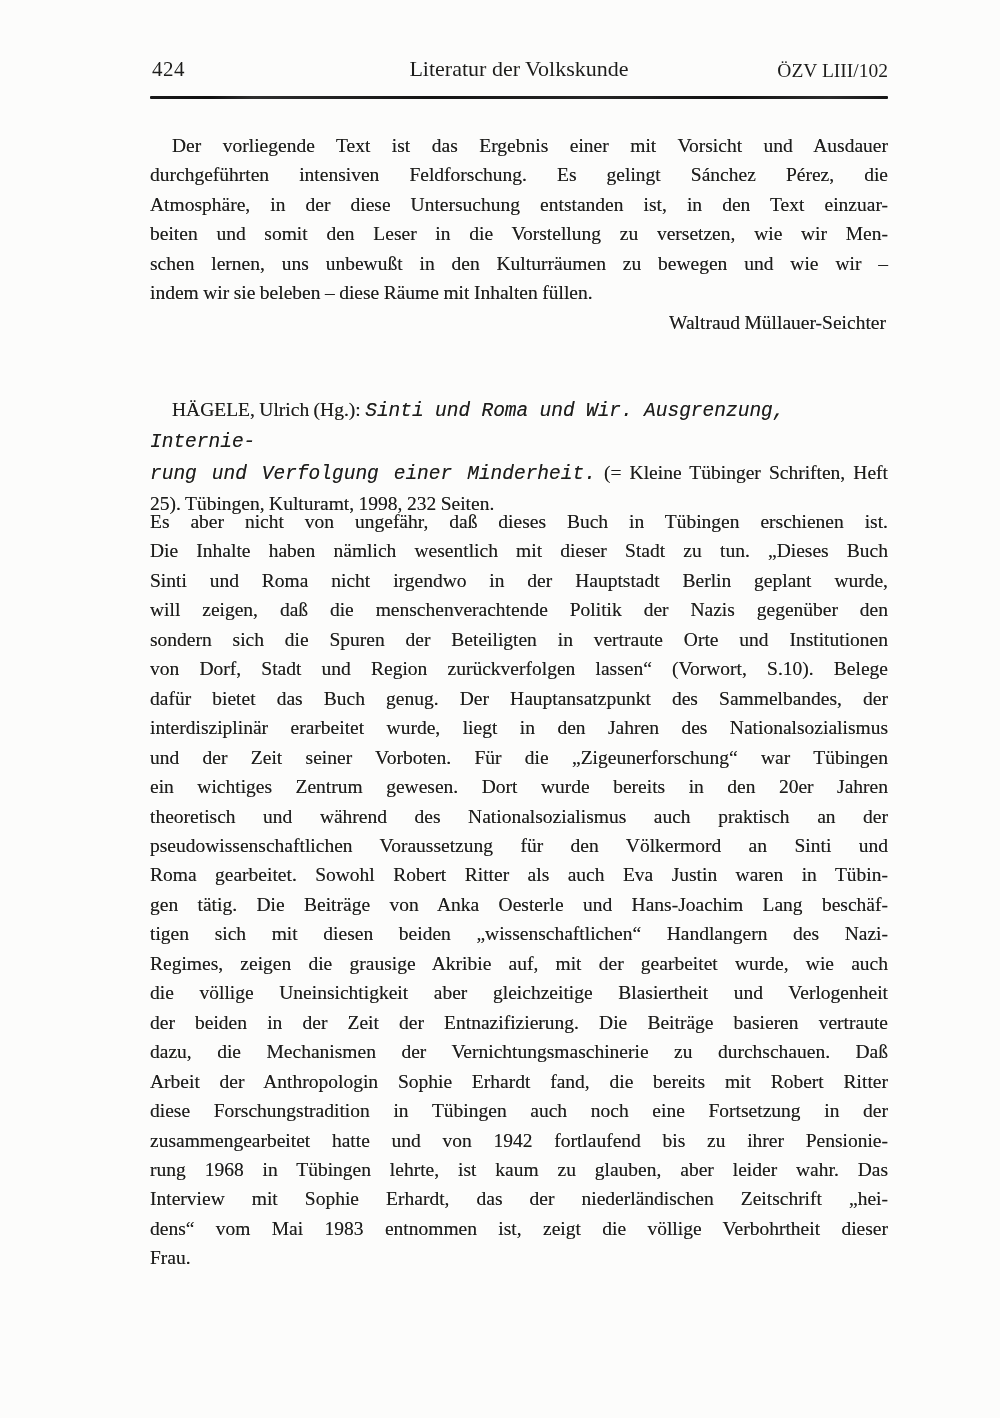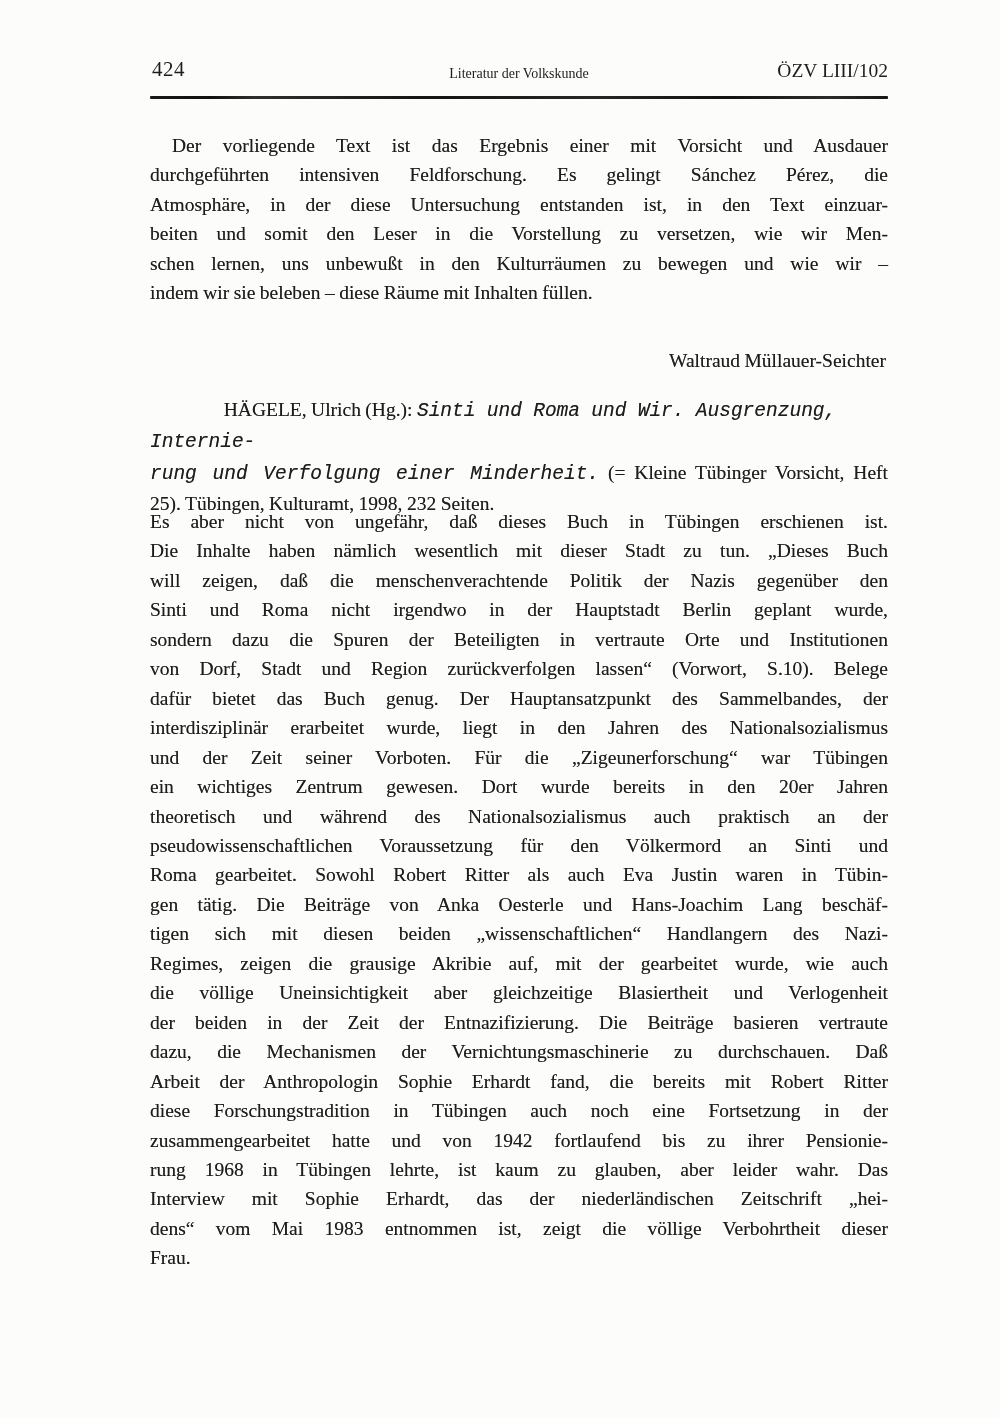--- a/index.html
+++ b/index.html
@@ -12,43 +12,43 @@
     -webkit-font-smoothing: antialiased;
   }
   .page { position: absolute; inset: 0; overflow: hidden; }
 
   
   .header-row {
     position: absolute; top: 54px; left: 150px; width: 738px; height: 28px;
     font-size: 20px;
   }
   .page-number { position: absolute; left: 2px; bottom: 0; font-size: 21px; letter-spacing: 0.5px; }
-  .running-title { position: absolute; left: 0; right: 0; bottom: 0; text-align: center; font-size: 14px; }
+  .running-title { position: absolute; left: 0; right: 0; bottom: 0; text-align: center; font-size: 22px; }
   .journal-ref { position: absolute; right: 0; bottom: 0; font-size: 19.5px; }
   .header-rule {
     position: absolute; top: 96px; left: 150px; width: 738px; height: 3px;
     background: linear-gradient(90deg, #1a1a1a 0%, #101010 8%, #2e2e2e 14%, #141414 38%, #262626 60%, #121212 78%, #2b2b2b 92%, #161616 100%);
     border-radius: 1px;
   }
 
   
   .textblock {
     position: absolute; left: 150px; width: 738px;
     font-size: 19.5px; line-height: 29.45px;
     word-spacing: -0.4px;
     text-shadow: 0 0 0.35px rgba(20,20,20,0.55);
   }
   .para-review-end { top: 131px; }
   .citation-block  { top: 395px; }
   .body-block      { top: 507px; }
 
-  .line { text-align: center; text-align-last: justify; white-space: normal; }
+  .line { text-align: left; text-align-last: justify; white-space: normal; }
   .line.para-end { text-align-last: left; }
   .line.indent { text-indent: 22px; }
-  .sig { text-align-last: right; padding-right: 2px; margin-top: 38px; }
+  .sig { text-align-last: right; padding-right: 2px; }
   .it { font-style: italic; font-family: Liberation Mono, monospace; }
 </style>
 </head>
 <body>
 
 <div class="page">
 
   <div class="header-row">
     <span class="page-number">424</span>
     <span class="running-title">Literatur der Volkskunde</span>
@@ -63,31 +63,31 @@
         <div class="line">Atmosphäre, in der diese Untersuchung entstanden ist, in den Text einzuar-</div>
         <div class="line">beiten und somit den Leser in die Vorstellung zu versetzen, wie wir Men-</div>
         <div class="line">schen lernen, uns unbewußt in den Kulturräumen zu bewegen und wie wir –</div>
         <div class="line para-end">indem wir sie beleben – diese Räume mit Inhalten füllen.</div>
       </div>
     <div class="line sig">Waltraud Müllauer-Seichter</div>
   </div>
 
   <div class="textblock citation-block">
     <div class="line indent"><span>HÄGELE, Ulrich (Hg.): </span><span class="it">Sinti und Roma und Wir. Ausgrenzung, Internie-</span></div>
-    <div class="line"><span class="it">rung und Verfolgung einer Minderheit.</span><span> (= Kleine Tübinger Vorsicht, Heft</span></div>
+    <div class="line"><span class="it">rung und Verfolgung einer Minderheit.</span><span> (= Kleine Tübinger Schriften, Heft</span></div>
     <div class="line para-end">25). Tübingen, Kulturamt, 1998, 232 Seiten.</div>
   </div>
 
   <div class="textblock body-block">
     <div>
         <div class="line">Es aber nicht von ungefähr, daß dieses Buch in Tübingen erschienen ist.</div>
         <div class="line">Die Inhalte haben nämlich wesentlich mit dieser Stadt zu tun. „Dieses Buch</div>
+        <div class="line">Sinti und Roma nicht irgendwo in der Hauptstadt Berlin geplant wurde,</div>
         <div class="line">will zeigen, daß die menschenverachtende Politik der Nazis gegenüber den</div>
-        <div class="line">Sinti und Roma nicht irgendwo in der Hauptstadt Berlin geplant wurde,</div>
-        <div class="line">sondern dazu die Spuren der Beteiligten in vertraute Orte und Institutionen</div>
+        <div class="line">sondern sich die Spuren der Beteiligten in vertraute Orte und Institutionen</div>
         <div class="line">von Dorf, Stadt und Region zurückverfolgen lassen“ (Vorwort, S.10). Belege</div>
         <div class="line">dafür bietet das Buch genug. Der Hauptansatzpunkt des Sammelbandes, der</div>
         <div class="line">interdisziplinär erarbeitet wurde, liegt in den Jahren des Nationalsozialismus</div>
         <div class="line">und der Zeit seiner Vorboten. Für die „Zigeunerforschung“ war Tübingen</div>
         <div class="line">ein wichtiges Zentrum gewesen. Dort wurde bereits in den 20er Jahren</div>
         <div class="line">theoretisch und während des Nationalsozialismus auch praktisch an der</div>
         <div class="line">pseudowissenschaftlichen Voraussetzung für den Völkermord an Sinti und</div>
         <div class="line">Roma gearbeitet. Sowohl Robert Ritter als auch Eva Justin waren in Tübin-</div>
         <div class="line">gen tätig. Die Beiträge von Anka Oesterle und Hans-Joachim Lang beschäf-</div>
         <div class="line">tigen sich mit diesen beiden „wissenschaftlichen“ Handlangern des Nazi-</div>

